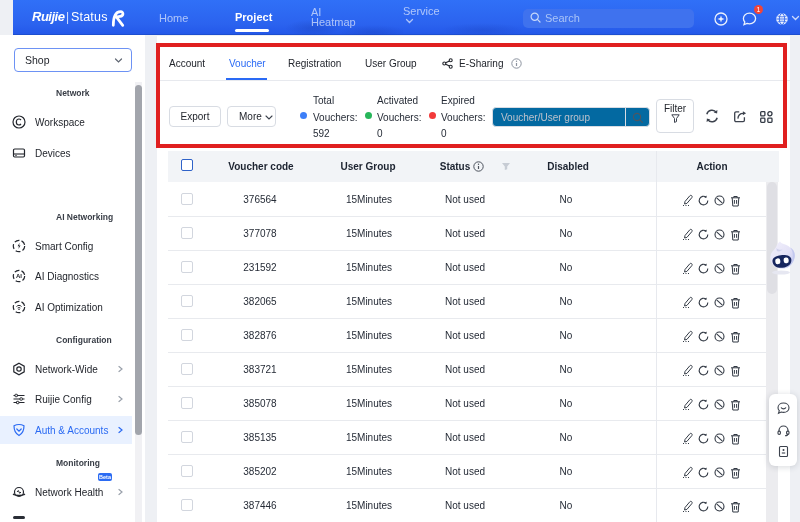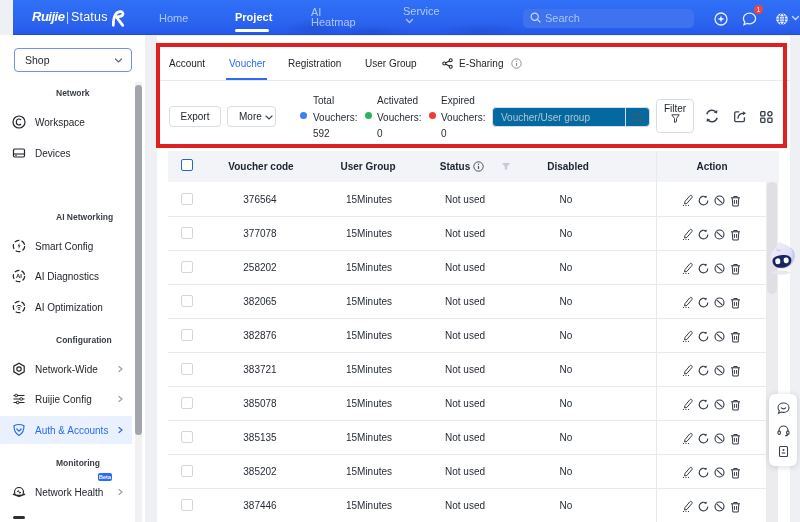--- a/index.html
+++ b/index.html
@@ -332,21 +332,21 @@
         <path d="M2.6 2.9 L8.4 8.1" stroke="#333a45" stroke-width="1.1"></path>
       </svg>
     <svg class="abs" style="left:562px;top:11.5px" width="11" height="12" viewBox="0 0 11 12">
         <path d="M1 2.8 H10 M3.8 2.8 V1.5 H7.2 V2.8" fill="none" stroke="#333a45" stroke-width="1"></path>
         <path d="M2.2 2.8 L2.8 11 H8.2 L8.8 2.8" fill="none" stroke="#333a45" stroke-width="1"></path>
         <path d="M4.4 5 V8.8 M6.6 5 V8.8" stroke="#333a45" stroke-width="1"></path>
       </svg>
   </div>
   <div class="row" style="top:215px">
     <div class="cb" style="top:10px"></div>
-    <div class="td" style="left:42px;width:100px">258202</div>
+    <div class="td" style="left:42px;width:100px">231592</div>
     <div class="td" style="left:151px;width:100px">15Minutes</div>
     <div class="td" style="left:247px;width:100px">Not used</div>
     <div class="td" style="left:348px;width:100px">No</div>
     <svg class="abs" style="left:514px;top:11px" width="11" height="12" viewBox="0 0 11 12">
         <path d="M3 7.5 L7.8 1.8 C8.3 1.2 9.3 1.2 9.8 1.8 C10.3 2.4 10.2 3.2 9.7 3.8 L4.9 9.4 L2.6 10 Z" fill="none" stroke="#333a45" stroke-width="1"></path>
         <path d="M1 11.5 H2 M3.5 11.5 H4.5 M6 11.5 H7" stroke="#333a45" stroke-width="1"></path>
       </svg>
     <svg class="abs" style="left:530px;top:12px" width="11" height="11" viewBox="0 0 11 11">
         <path d="M9.8 5.5 A4.3 4.3 0 1 1 8.2 2.2" fill="none" stroke="#333a45" stroke-width="1.1"></path>
         <path d="M8.6 0.4 L8.5 2.8 L6.2 2.4 Z" fill="#333a45"></path>

